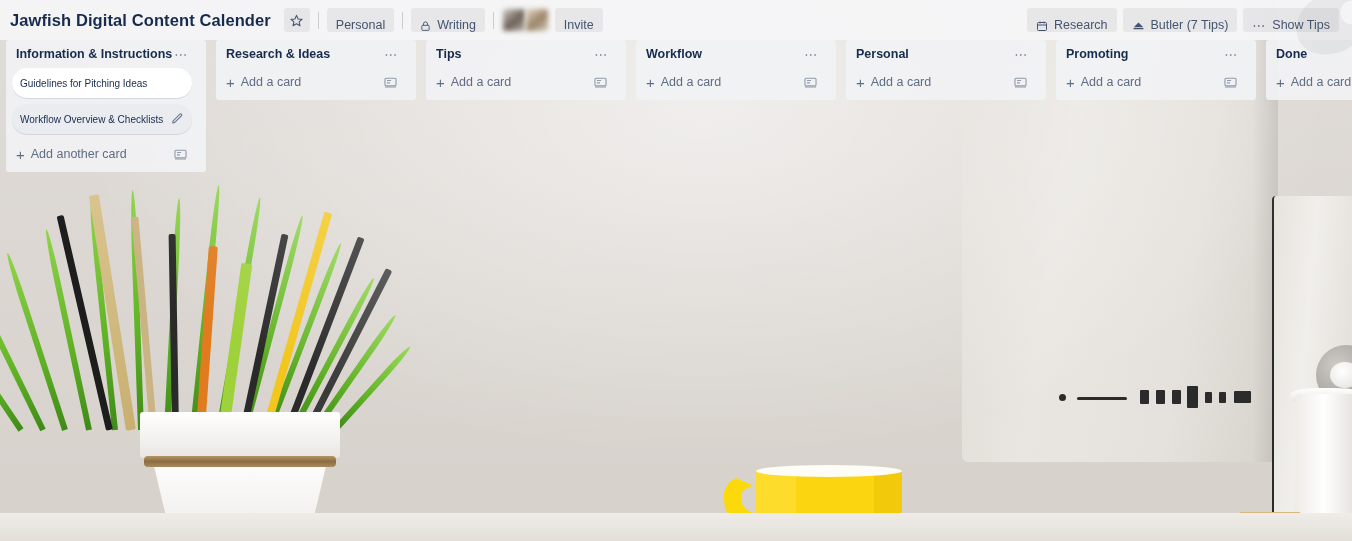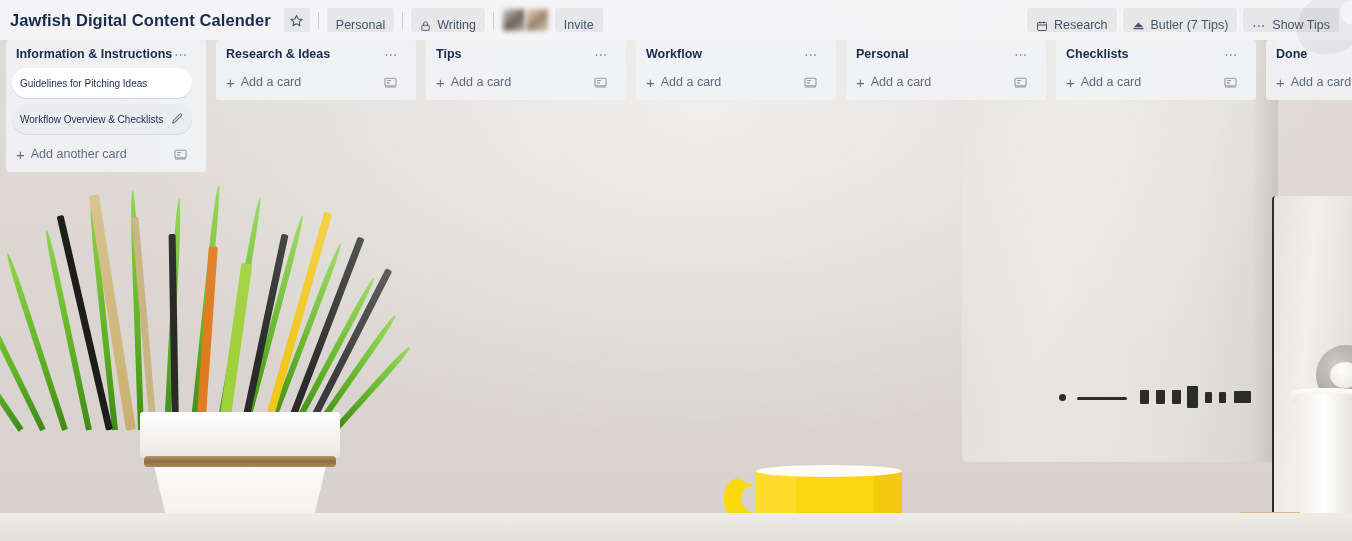--- a/index.html
+++ b/index.html
@@ -462,21 +462,21 @@
           <span class="composer-label">Add a card</span>
           <span class="tmpl-icon"><svg viewBox="0 0 24 24" width="15" height="14" fill="none" stroke="#5e6c84" stroke-width="1.9">
               <rect x="2.5" y="5.5" width="19" height="13" rx="2"></rect>
               <path d="M6 9.5h7M6 13.5h5"></path>
               <path d="M2.5 20.5h19"></path>
             </svg></span>
         </div>
       </div>
       <div class="list">
         <div class="list-header">
-          <span class="list-title">Checklists</span>
+          <span class="list-title">Promoting</span>
           <span class="list-menu"><span>⋯</span></span>
         </div>
         <div class="cards"></div>
         <div class="composer">
           <span class="composer-plus">+</span>
           <span class="composer-label">Add a card</span>
           <span class="tmpl-icon"><svg viewBox="0 0 24 24" width="15" height="14" fill="none" stroke="#5e6c84" stroke-width="1.9">
               <rect x="2.5" y="5.5" width="19" height="13" rx="2"></rect>
               <path d="M6 9.5h7M6 13.5h5"></path>
               <path d="M2.5 20.5h19"></path>

